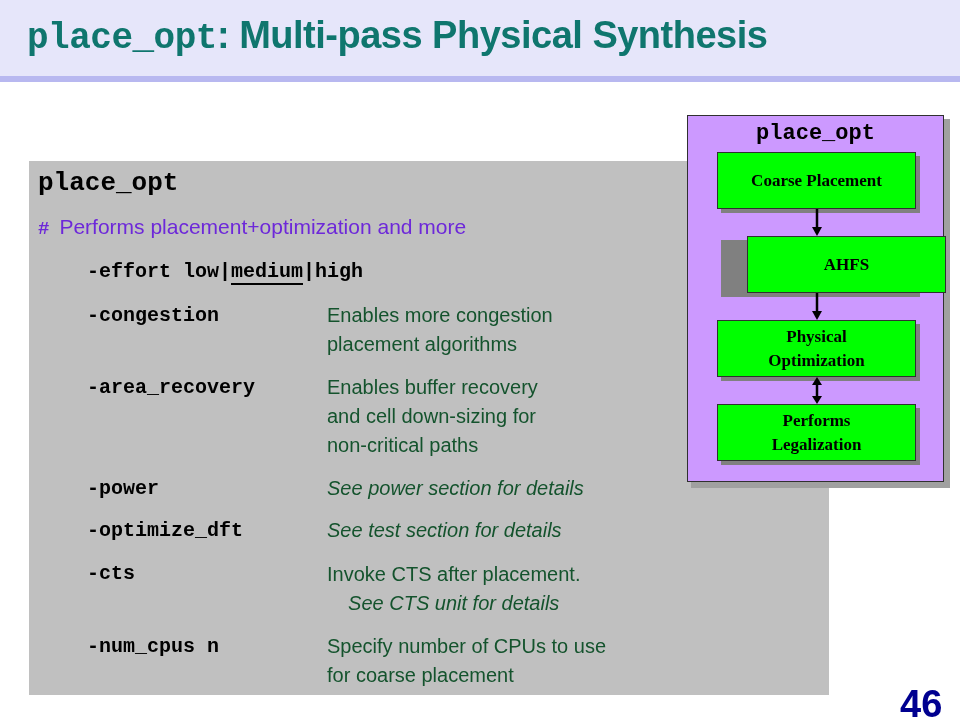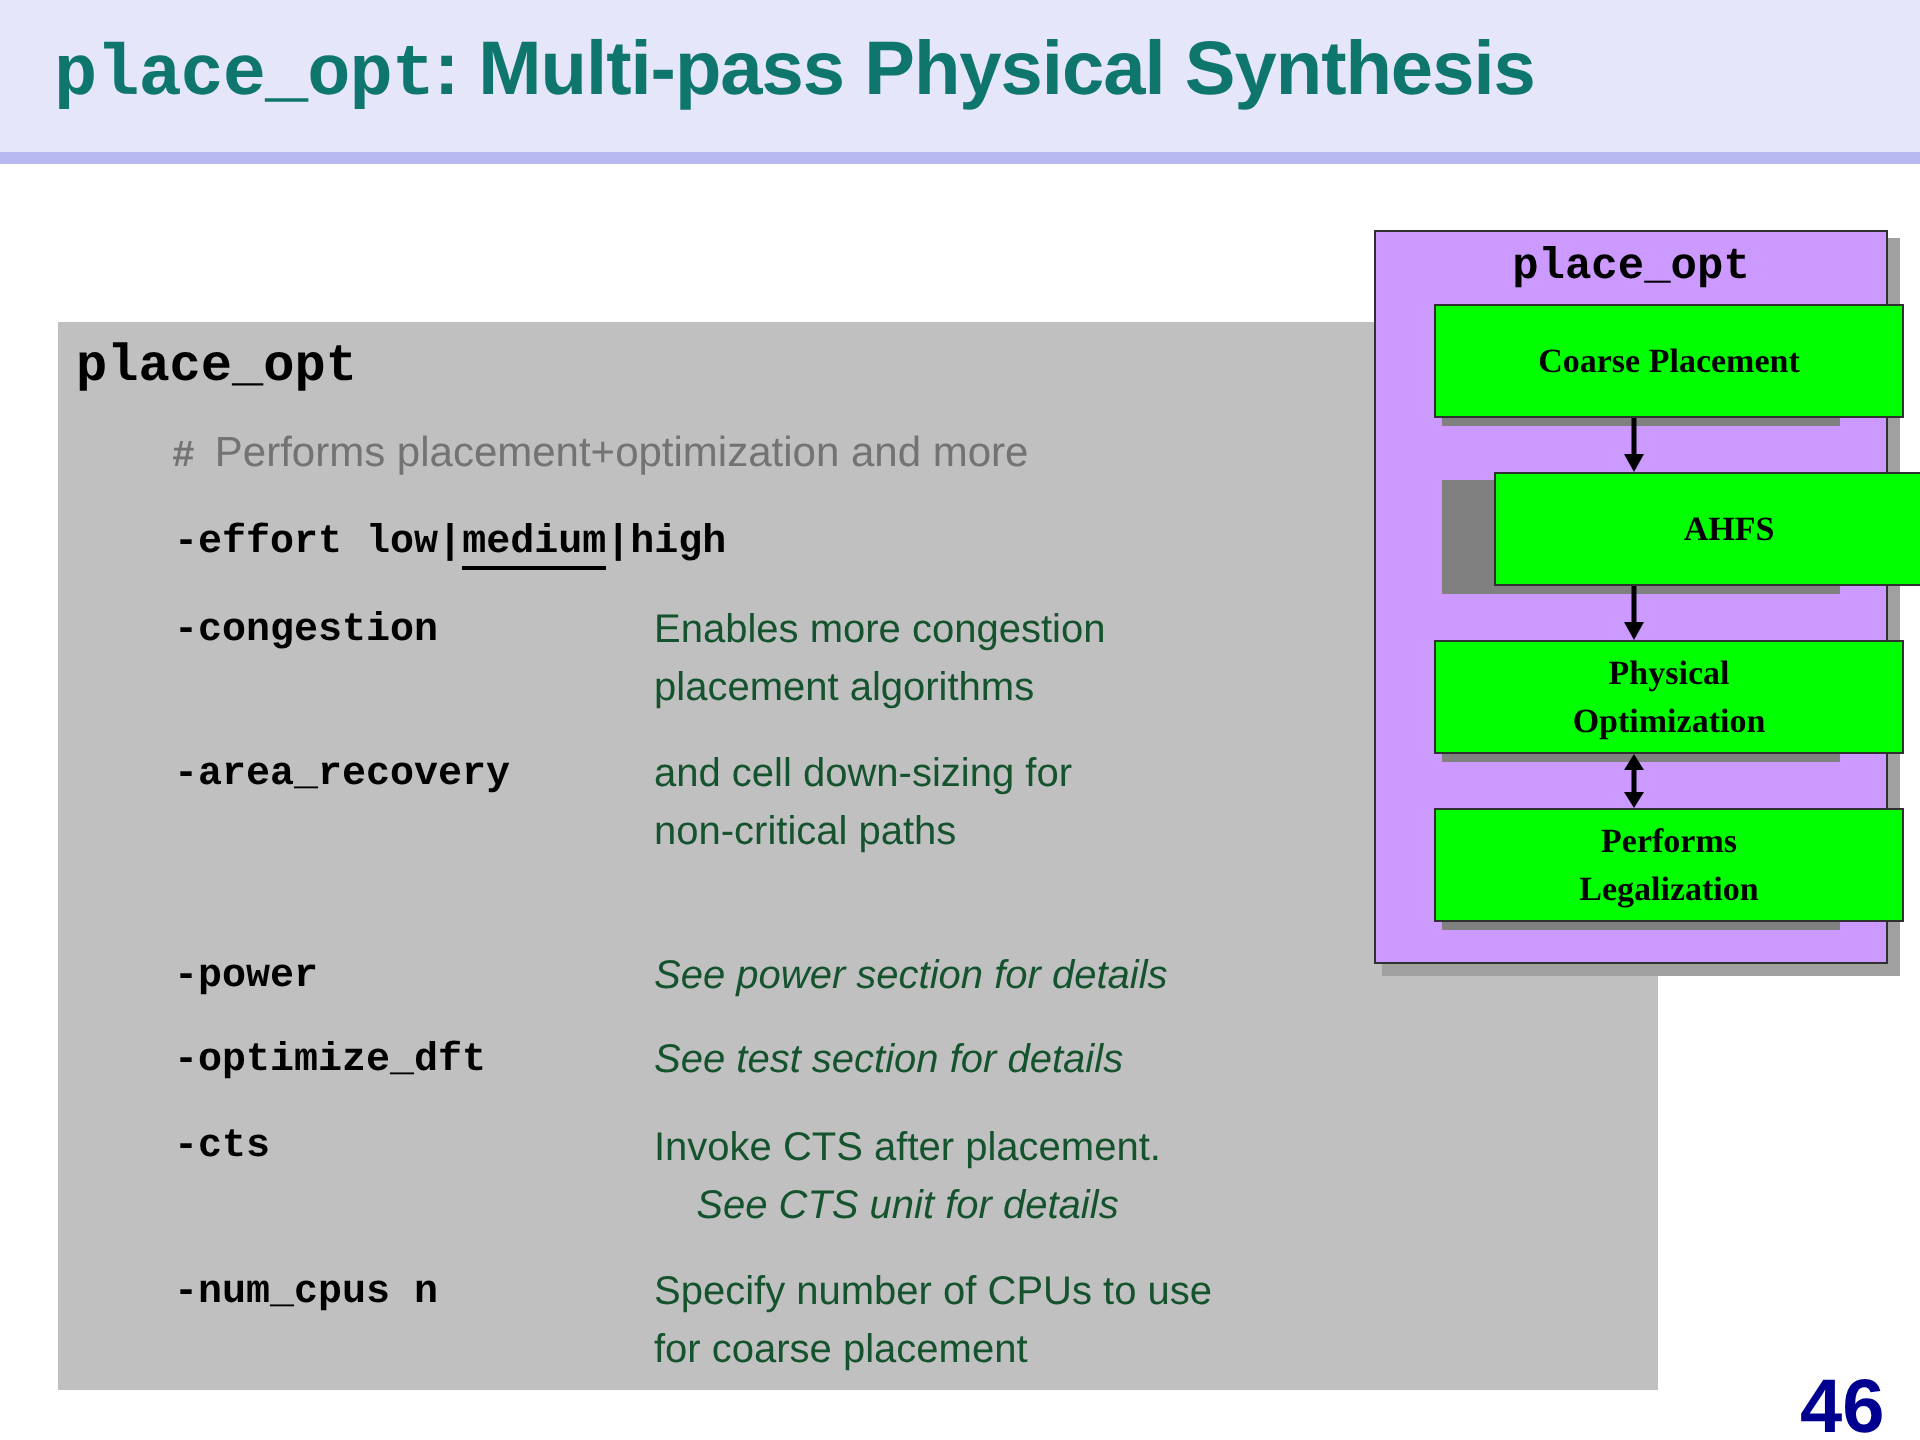--- a/index.html
+++ b/index.html
@@ -5,33 +5,33 @@
   html, body { margin:0; padding:0; }
   body { width:960px; height:720px; position:relative; background:#ffffff; overflow:hidden; font-family:"Liberation Sans", sans-serif; }
   .title-band { position:absolute; left:0; top:0; width:960px; height:76px; background:#e6e6fa; }
   .title-rule { position:absolute; left:0; top:76px; width:960px; height:6px; background:#b8b8f0; }
   .title { position:absolute; left:27px; top:14px; color:#0f766e; font-size:38px; font-weight:bold; white-space:nowrap; letter-spacing:-0.5px; }
   .title .mono { font-family:"Liberation Mono", monospace; font-size:36px; }
   .title .sans { font-family:"Liberation Sans", sans-serif; }
 
   .cmd-box { position:absolute; left:29px; top:161px; width:800px; height:534px; background:#c0c0c0; }
   .cmd-name { position:absolute; left:38px; top:168px; font-family:"Liberation Mono", monospace; font-weight:bold; font-size:26px; color:#000; }
-  .comment { position:absolute; left:38px; top:215px; font-size:21px; color:#737373; white-space:nowrap;margin-left:48px; }
+  .comment { position:absolute; left:38px; top:215px; font-size:21px; color:#6d28d9; white-space:nowrap; }
   .comment .hash { font-family:"Liberation Mono", monospace; font-weight:bold; font-size:19px; margin-right:10px; }
   .opt { position:absolute; left:87px; font-family:"Liberation Mono", monospace; font-weight:bold; font-size:20px; color:#000; white-space:nowrap; }
   .opt u { text-decoration:none; border-bottom:2px solid #000;margin-top:27px; }
   .desc { position:absolute; left:327px; font-size:20px; color:#14532d; line-height:29px; }
   .desc .line { display:block; white-space:nowrap; }
   .desc .it { font-style:italic;text-align:center; }
 
   .flow-shadow { position:absolute; left:691px; top:119px; width:259px; height:369px; background:#a0a0a0; }
   .flow { position:absolute; left:687px; top:115px; width:257px; height:367px; background:#cc99ff; border:1px solid #303030; box-sizing:border-box; }
   .flow-title { position:absolute; left:0; top:5px; width:100%; text-align:center; font-family:"Liberation Mono", monospace; font-weight:bold; font-size:22px; color:#000; }
   .node-shadow { position:absolute; width:199px; height:57px; background:#808080; }
-  .node { position:absolute; width:235px; height:57px; background:#00ff00; border:1px solid #303030; box-sizing:border-box; display:flex; align-items:center; justify-content:center; text-align:center; font-family:"Liberation Serif", serif; font-weight:bold; font-size:17px; color:#000; line-height:24px; }
+  .node { position:absolute; width:199px; height:57px; background:#00ff00; border:1px solid #303030; box-sizing:border-box; display:flex; align-items:center; justify-content:center; text-align:center; font-family:"Liberation Serif", serif; font-weight:bold; font-size:17px; color:#000; line-height:24px; }
 
   .page-num { position:absolute; left:900px; top:683px; color:#000090; font-size:38px; font-weight:bold; }
 </style>
 </head>
 <body>
 
 <div class="title-band"></div>
 <div class="title-rule"></div>
 <div class="title">
   <span class="mono">place_opt</span><span class="sans">: Multi-pass Physical Synthesis</span>
@@ -49,20 +49,21 @@
 </div>
 
 <div class="opt" style="top:304px;">-congestion</div>
 <div class="desc" style="top:301px;">
   <span class="line">Enables more congestion</span>
   <span class="line">placement algorithms</span>
 </div>
 
 <div class="opt" style="top:376px;">-area_recovery</div>
 <div class="desc" style="top:373px;">
+  <span class="line">Enables buffer recovery</span>
   <span class="line">and cell down-sizing for</span>
   <span class="line">non-critical paths</span>
 </div>
 
 <div class="opt" style="top:477px;">-power</div>
 <div class="desc" style="top:474px;">
   <span class="line it">See power section for details</span>
 </div>
 
 <div class="opt" style="top:519px;">-optimize_dft</div>

